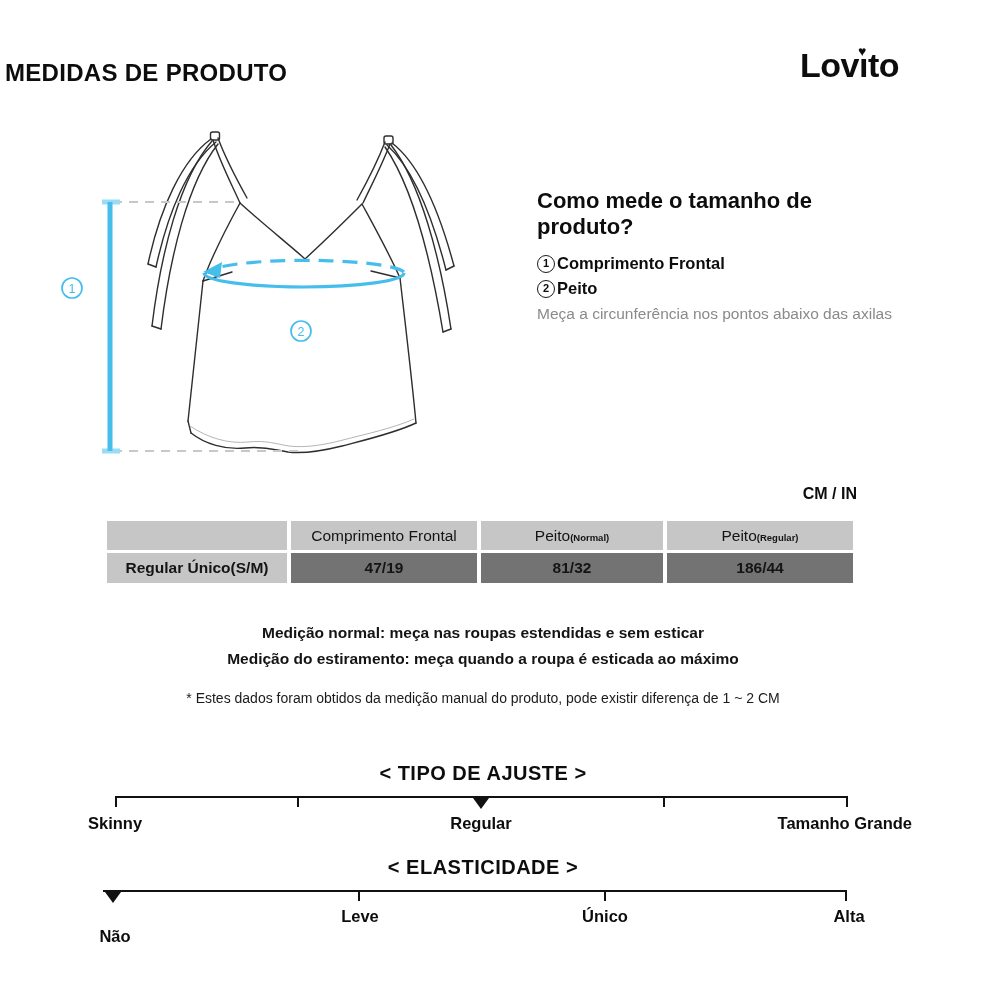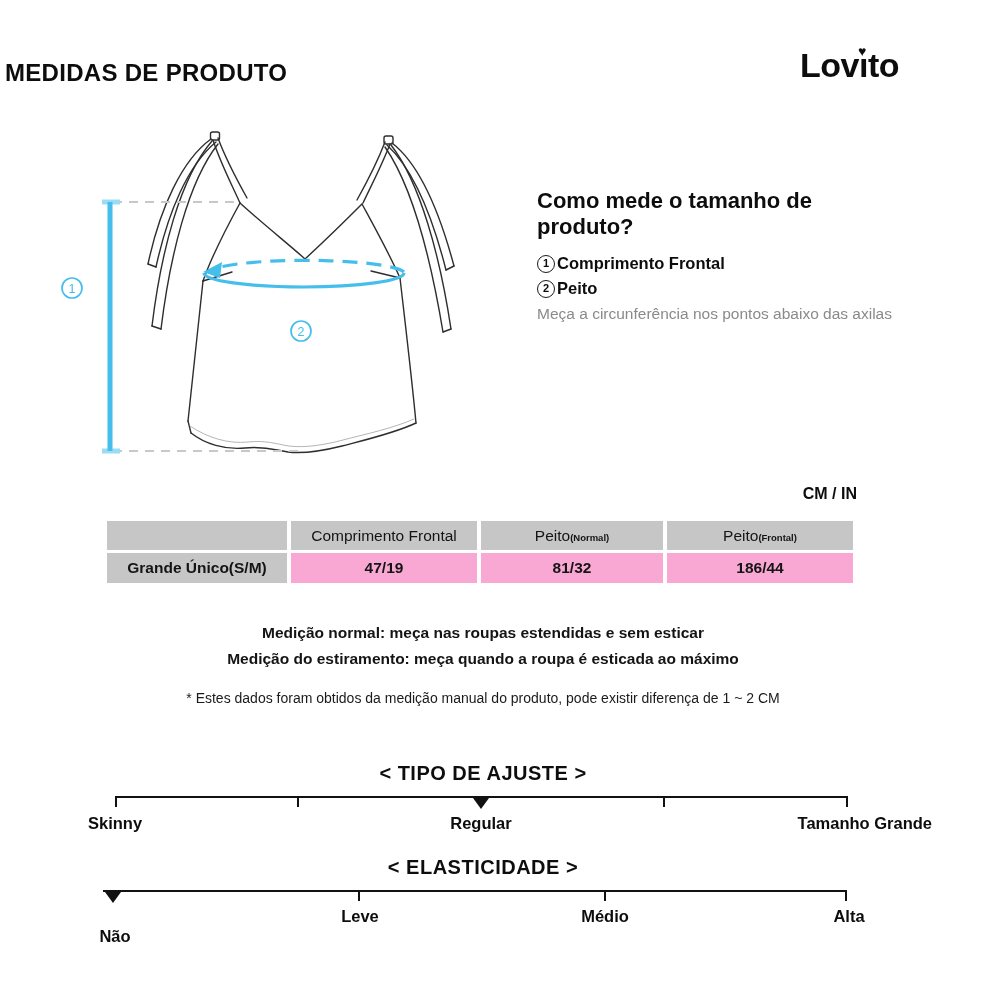--- a/index.html
+++ b/index.html
@@ -31,21 +31,21 @@
   }
   .guide-item-desc { font-size:15.5px; color:#8a8a8a; line-height:25px; font-weight:400; }
   
   .units { position:absolute; top:485px; left:657px; width:200px; text-align:right;
            font-size:16px; font-weight:700; color:#0d0d0d; }
   .size-table { position:absolute; left:107px; top:521px; width:746px; }
   .t-row { display:flex; gap:4px; }
   .t-row + .t-row { margin-top:3px; }
   .t-cell { display:flex; align-items:center; justify-content:center; }
   .t-head .t-cell { background:#c6c6c6; height:29px; font-size:15.5px; font-weight:400; color:#141414; }
-  .t-body .t-cell { background:#f9a8d4; height:30px; font-size:15.5px; font-weight:700; color:#141414; }
+  .t-body .t-cell { background:#737373; height:30px; font-size:15.5px; font-weight:700; color:#141414; }
   .t-body .t-cell.first { background:#c6c6c6; }
   .c0 { width:180px; } .c1 { width:186px; } .c2 { width:182px; } .c3 { width:186px; }
   .sub { font-size:9.5px; font-weight:700; margin-top:4px; }
   
   .notes { position:absolute; left:33px; top:620px; width:900px; text-align:center;
            font-size:15.5px; font-weight:700; line-height:26px; color:#141414; }
   .disclaimer { position:absolute; left:33px; top:690px; width:900px; text-align:center;
                 font-size:14px; font-weight:400; color:#1a1a1a; }
   
   .scale-title { position:absolute; left:33px; width:900px; text-align:center;
@@ -161,25 +161,25 @@
       <div class="t-cell c0"></div>
       <div class="t-cell c1">
         <span>Comprimento Frontal</span>
       </div>
       <div class="t-cell c2">
         <span>Peito</span>
           <span class="sub">(Normal)</span>
       </div>
       <div class="t-cell c3">
         <span>Peito</span>
-          <span class="sub">(Frontal)</span>
+          <span class="sub">(Regular)</span>
       </div>
     </div>
     <div class="t-row t-body">
-      <div class="t-cell c0 first">Grande Único(S/M)</div>
+      <div class="t-cell c0 first">Regular Único(S/M)</div>
       <div class="t-cell c1">47/19</div>
       <div class="t-cell c2">81/32</div>
       <div class="t-cell c3">186/44</div>
     </div>
   </div>
 
   <div class="notes">
     <div>Medição normal: meça nas roupas estendidas e sem esticar</div>
     <div>Medição do estiramento: meça quando a roupa é esticada ao máximo</div>
   </div>
@@ -188,27 +188,27 @@
   <div class="scale-title" style="top:762px;">&lt; TIPO DE AJUSTE &gt;</div>
   <div class="scale-line" style="left:115px; top:796px; width:733px;">
     <div class="tick" style="left:0;"></div>
     <div class="tick" style="left:182px;"></div>
     <div class="tick" style="left:548px;"></div>
     <div class="tick" style="right:0;"></div>
     <div class="marker" style="left:358px;"></div>
   </div>
   <div class="scale-label" style="left:88px; top:814px;">Skinny</div>
   <div class="scale-label t-center" style="left:381px; top:814px; width:200px;">Regular</div>
-  <div class="scale-label t-right" style="left:732px; top:814px; width:200px;">Tamanho Grande</div>
+  <div class="scale-label t-right" style="left:712px; top:814px; width:200px;">Tamanho Grande</div>
 
   <div class="scale-title" style="top:856px;">&lt; ELASTICIDADE &gt;</div>
   <div class="scale-line" style="left:103px; top:890px; width:744px;">
     <div class="tick" style="left:255px;"></div>
     <div class="tick" style="left:501px;"></div>
     <div class="tick" style="right:0;"></div>
     <div class="marker" style="left:2px;"></div>
   </div>
   <div class="scale-label t-center" style="left:65px; top:907px; width:100px;margin-top:20px;">Não</div>
   <div class="scale-label t-center" style="left:310px; top:907px; width:100px;">Leve</div>
-  <div class="scale-label t-center" style="left:555px; top:907px; width:100px;">Médio</div>
+  <div class="scale-label t-center" style="left:555px; top:907px; width:100px;">Único</div>
   <div class="scale-label t-center" style="left:799px; top:907px; width:100px;">Alta</div>
 
 </div>
 
 </body></html>

